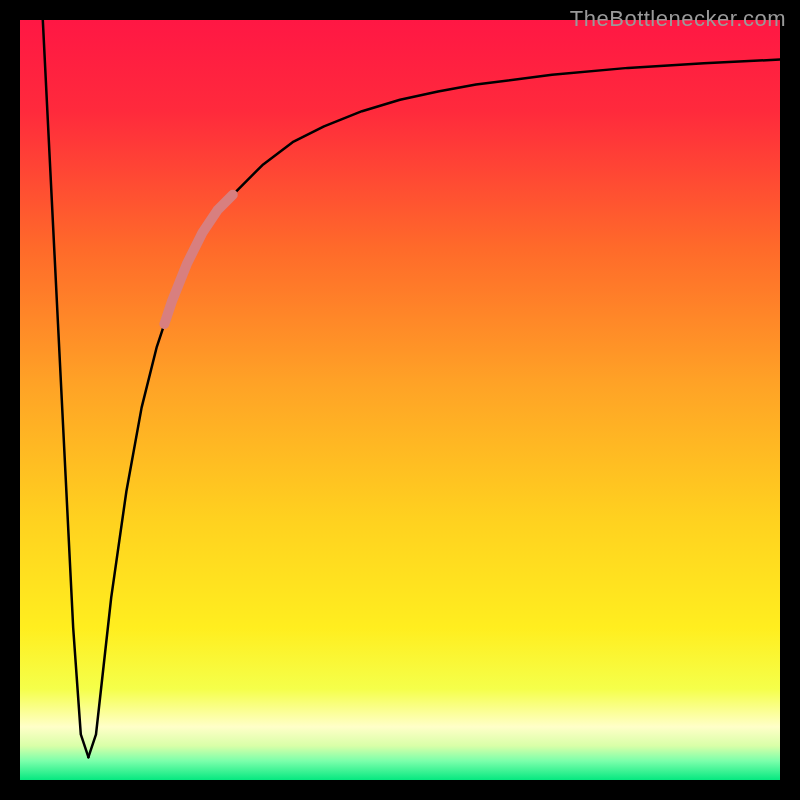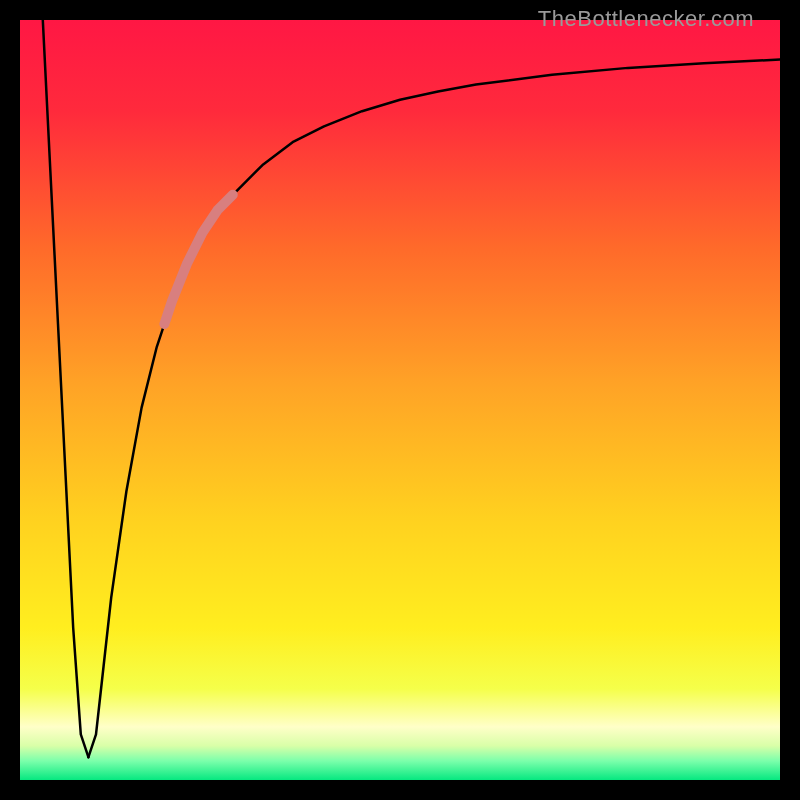--- a/index.html
+++ b/index.html
@@ -9,20 +9,21 @@
     height: 800px;
     background: #000;
     overflow: hidden;
     font-family: Arial, Helvetica, sans-serif;
   }
   .outer {
     position: relative;
     width: 768px;
     height: 800px;
     background: #000;
+    padding-left: 32px;
   }
   .plot {
     position: absolute;
     left: 20px;
     top: 20px;
     width: 760px;
     height: 760px;
   }
   .watermark {
     position: absolute;

